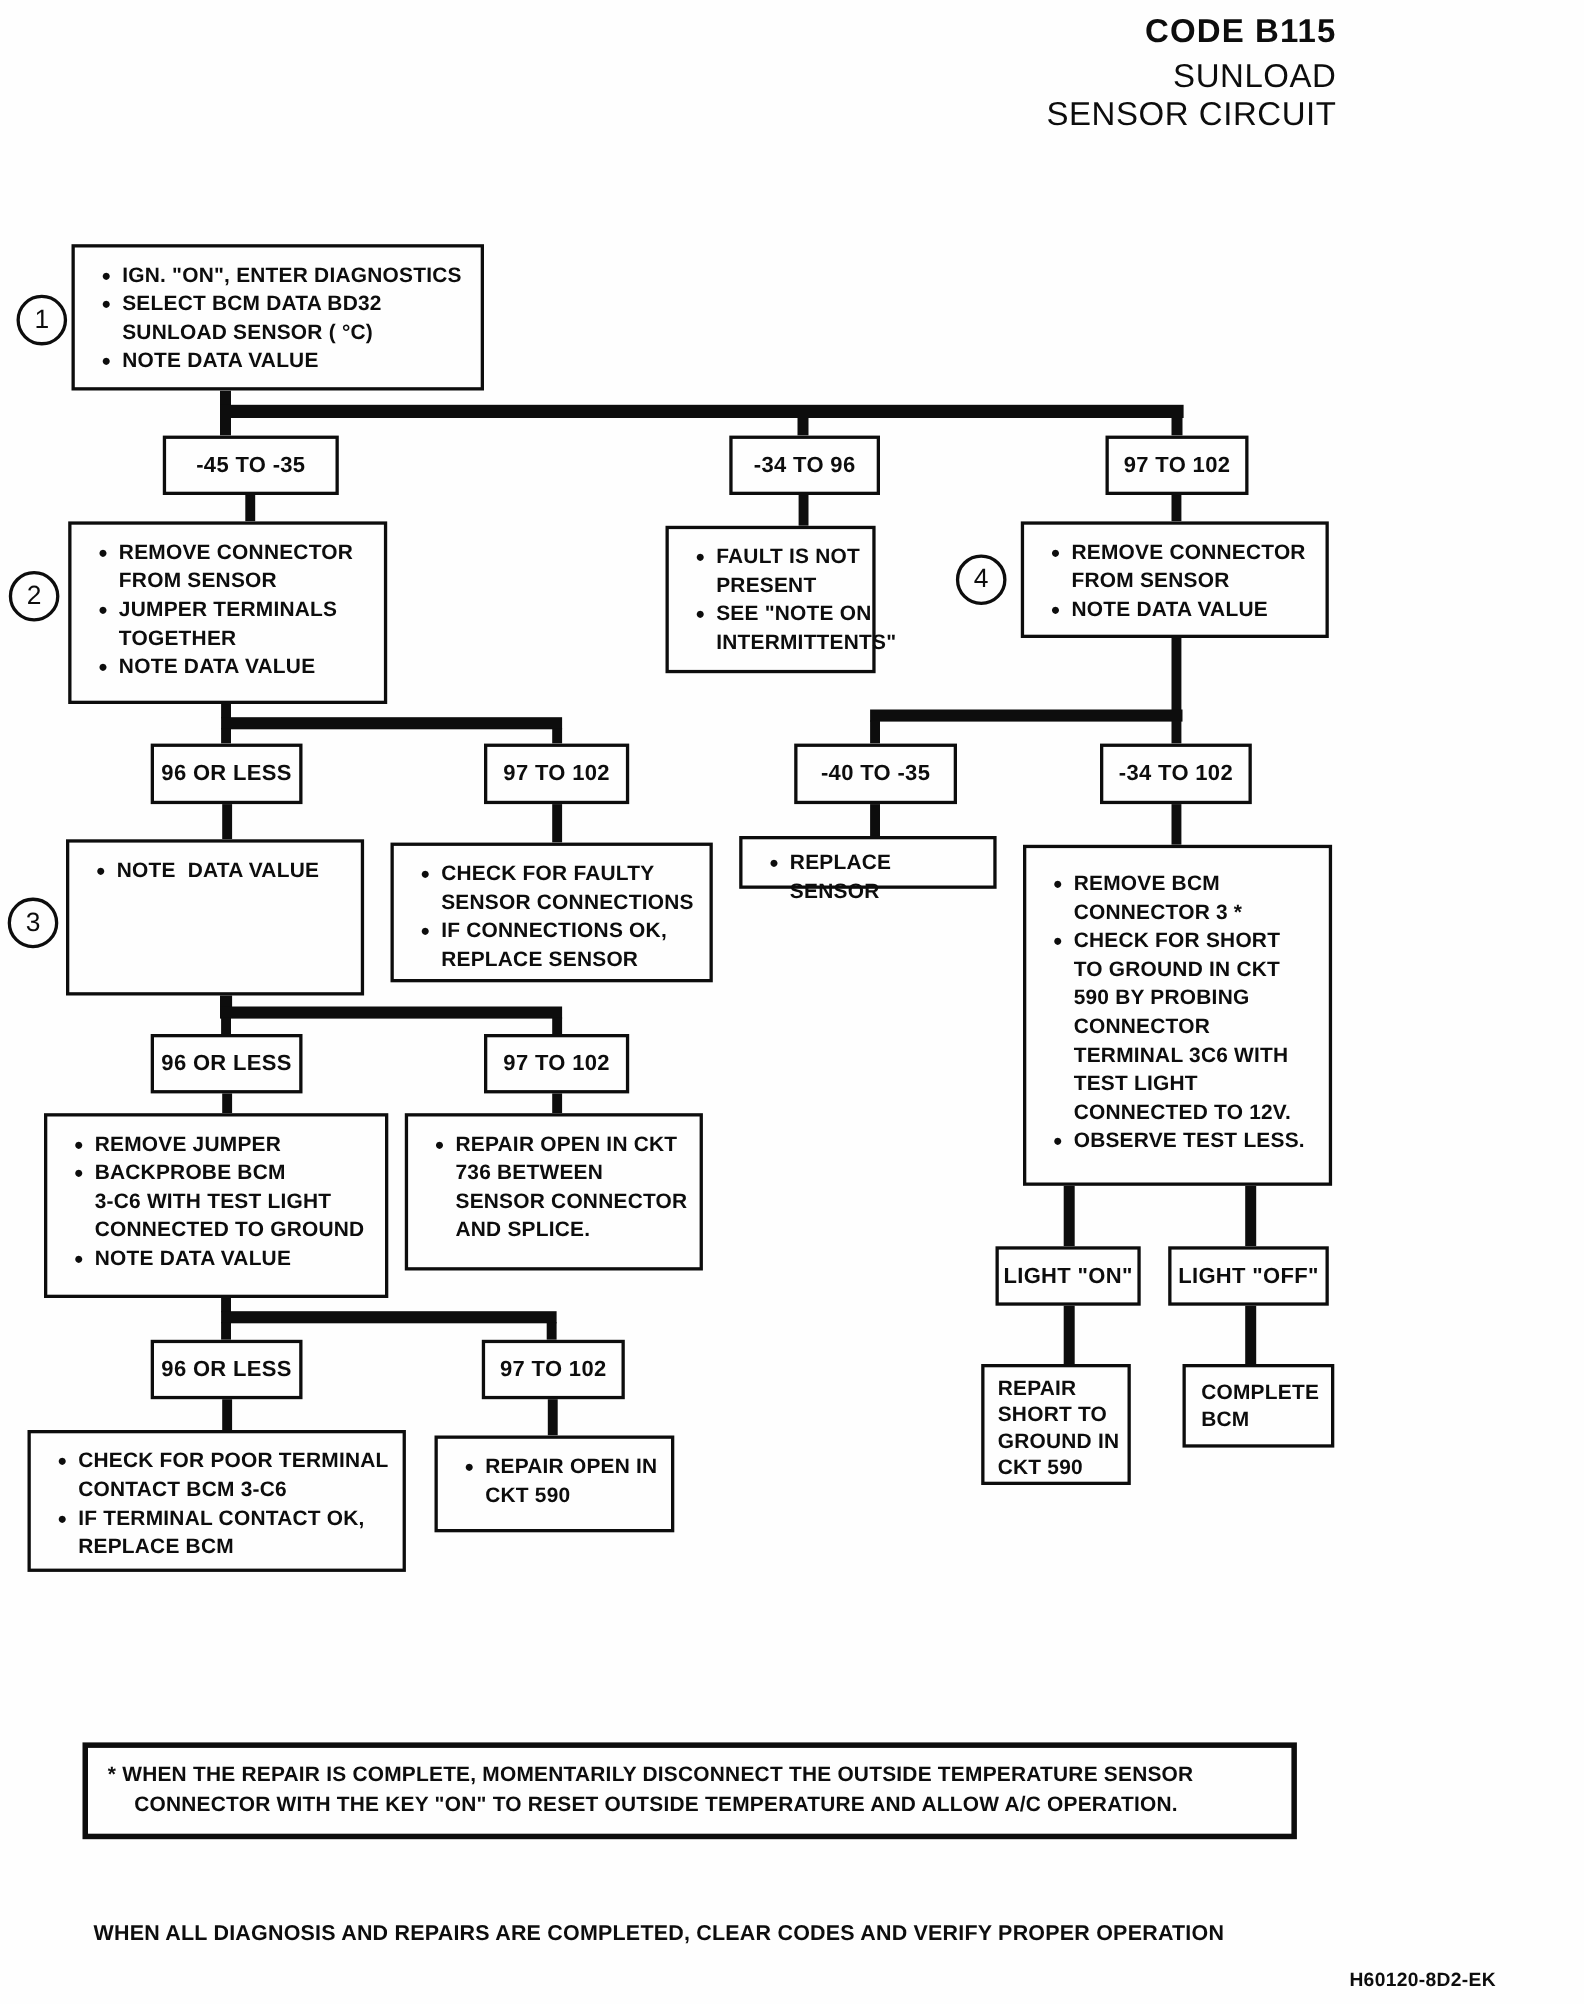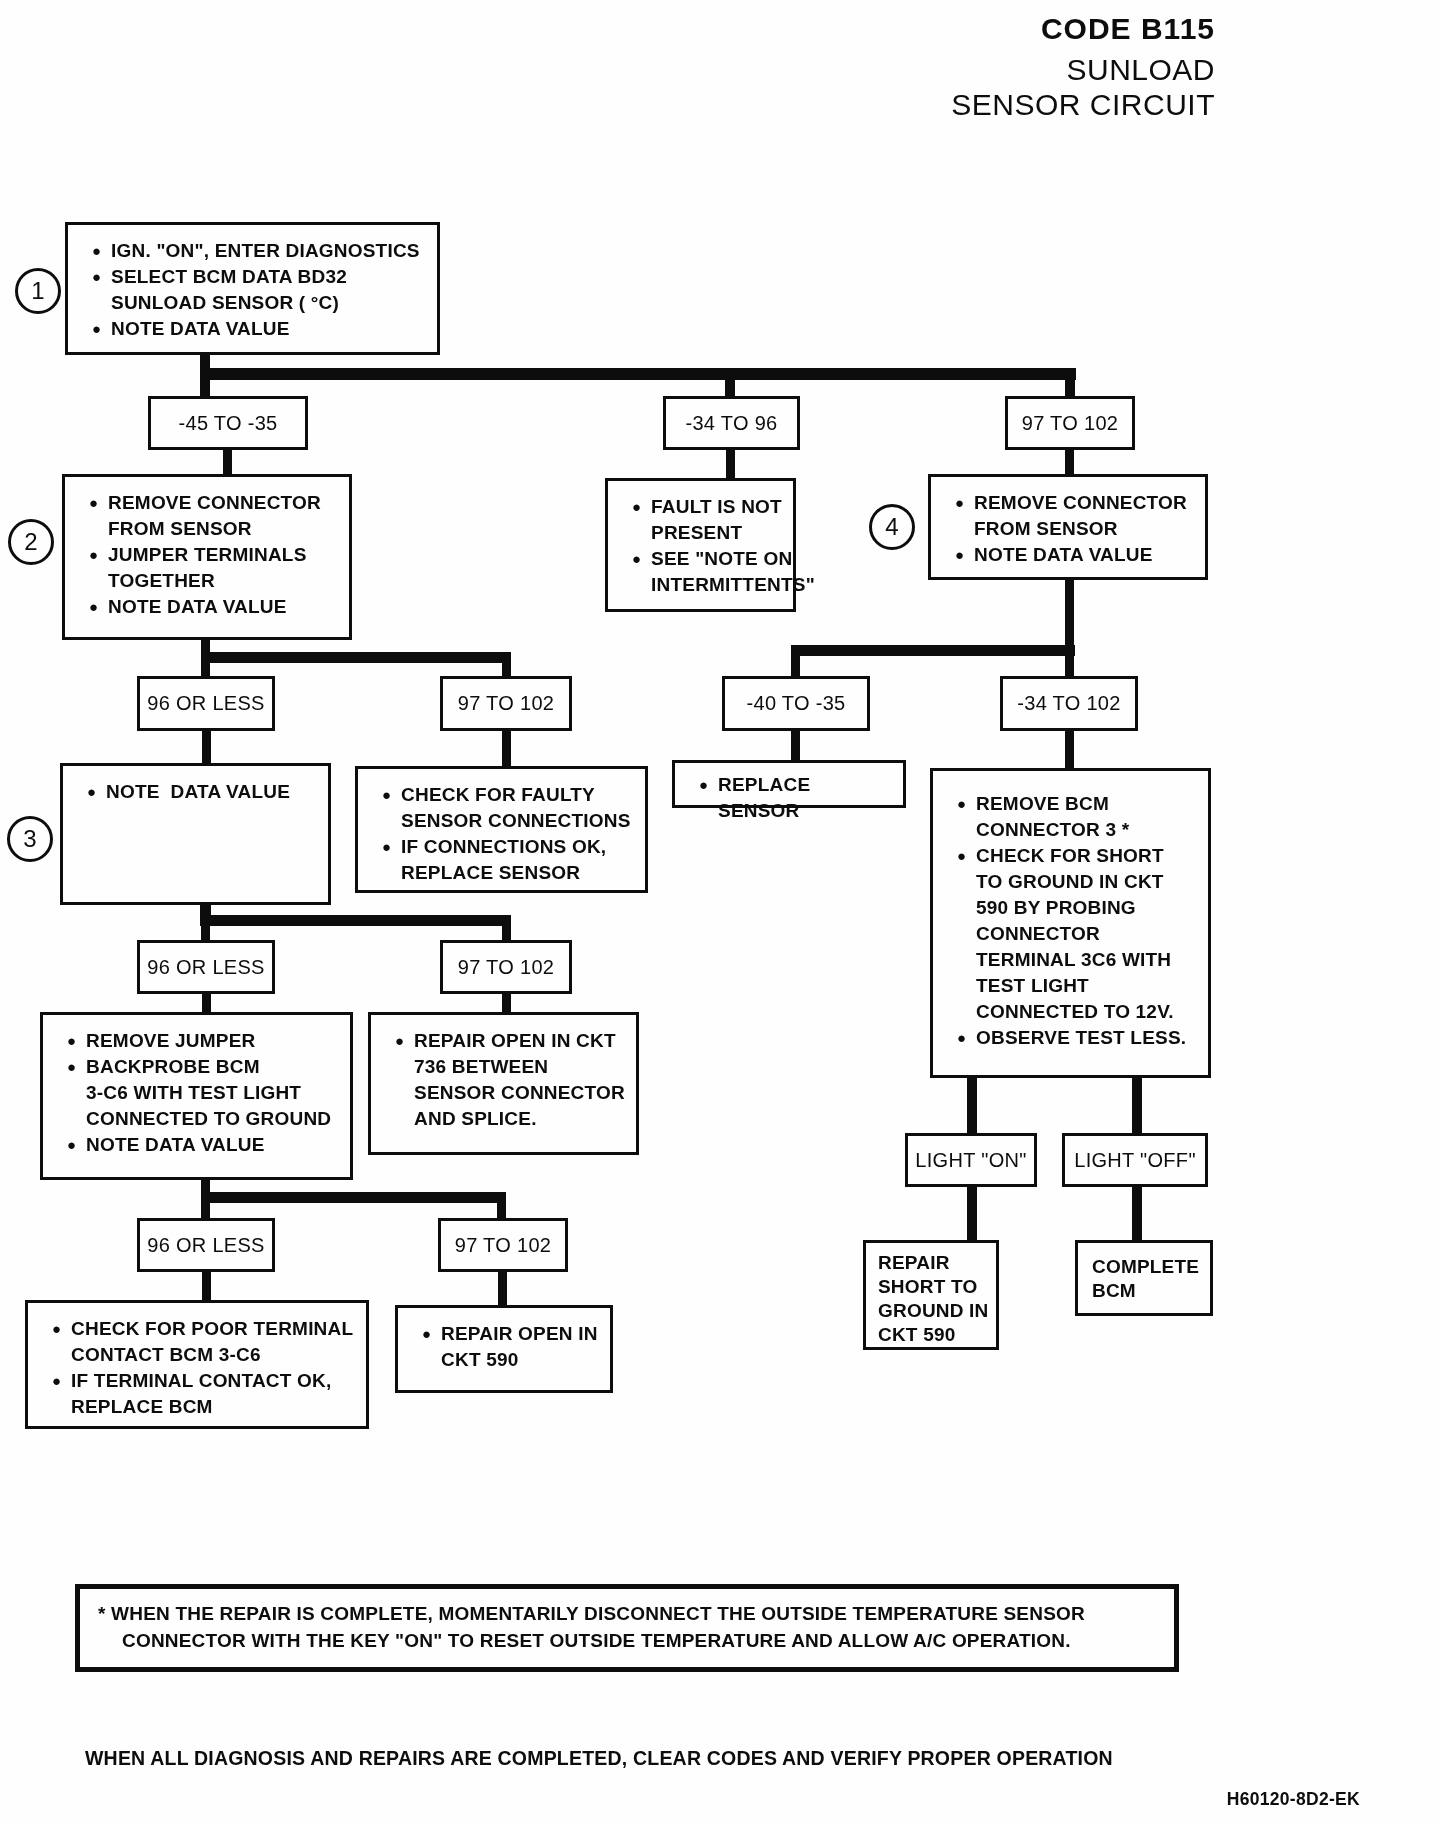--- a/index.html
+++ b/index.html
@@ -16,21 +16,21 @@
   .box { position:absolute; border:3px solid #0d0d0d; background:#fefefe;
          padding:13px 8px 8px 24px; }
   .bullet { display:flex; align-items:flex-start; }
   .bullet::before { content:"●"; font-size:15px; line-height:26px; margin-right:10px; flex:0 0 auto; }
   .btxt { white-space:pre-wrap; font-weight:700; font-size:19px; line-height:26px; letter-spacing:0.2px; }
   .plain { white-space:pre-wrap; font-weight:700; font-size:19px; line-height:24px; letter-spacing:0.2px; }
 
   
   .lbl { position:absolute; border:3px solid #0d0d0d; background:#fefefe;
          display:flex; align-items:center; justify-content:center;
-         font-weight:400; font-size:20px; letter-spacing:0.3px; }
+         font-weight:700; font-size:20px; letter-spacing:0.3px; }
 
   
   .conn { position:absolute; background:#0d0d0d; }
 
   
   .circle { position:absolute; width:46px; height:46px; border:3px solid #0d0d0d;
             border-radius:50%; background:#fefefe; display:flex; align-items:center;
             justify-content:center; font-size:24px; font-weight:400; }
 
   
@@ -222,21 +222,21 @@
 AND SPLICE.</span>
       </div>
   </div>
 
   <div class="lbl" style="left:905px;top:1133px;width:132px;height:54px">LIGHT "ON"</div>
   <div class="lbl" style="left:1062px;top:1133px;width:146px;height:54px">LIGHT "OFF"</div>
 
   <div class="lbl" style="left:137px;top:1218px;width:138px;height:54px">96 OR LESS</div>
   <div class="lbl" style="left:438px;top:1218px;width:130px;height:54px">97 TO 102</div>
 
-  <div class="box" style="left:863px;top:1240px;width:136px;height:110px;padding:8px 6px 6px 12px">
+  <div class="box" style="left:892px;top:1240px;width:136px;height:110px;padding:8px 6px 6px 12px">
     <span class="plain">REPAIR
 SHORT TO
 GROUND IN
 CKT 590</span>
   </div>
 
   <div class="box" style="left:1075px;top:1240px;width:138px;height:76px;padding:12px 6px 6px 14px">
     <span class="plain">COMPLETE
 BCM</span>
   </div>

